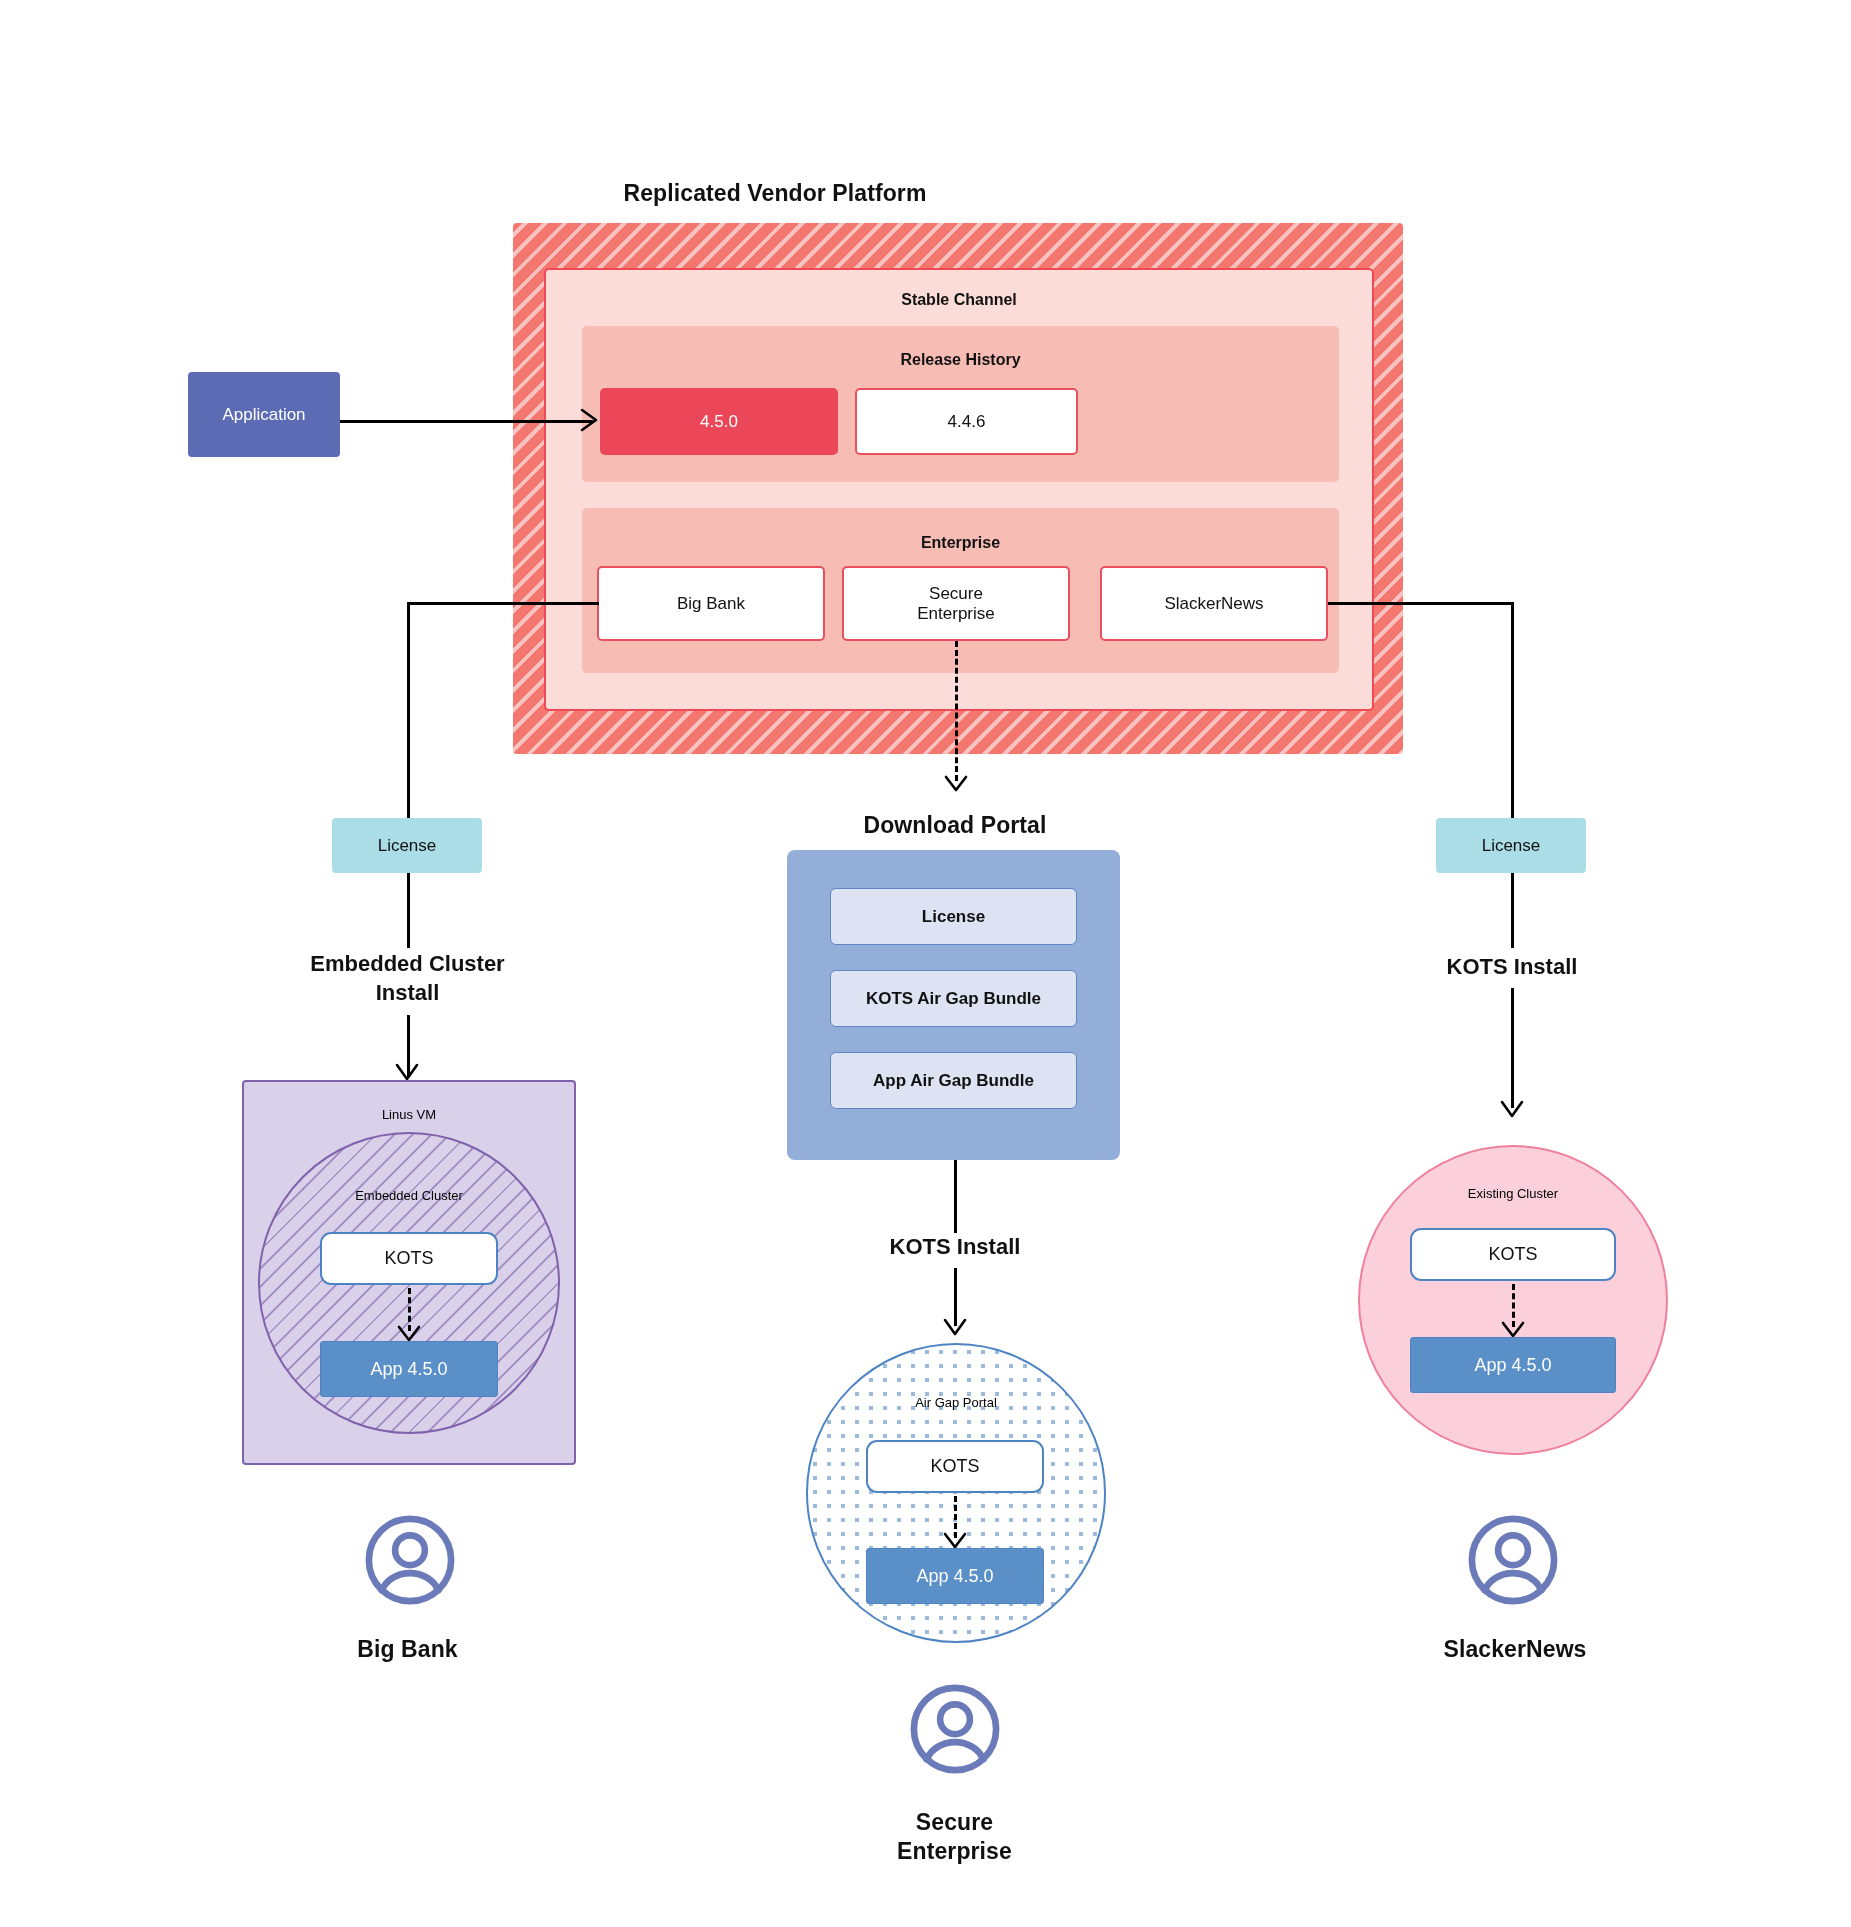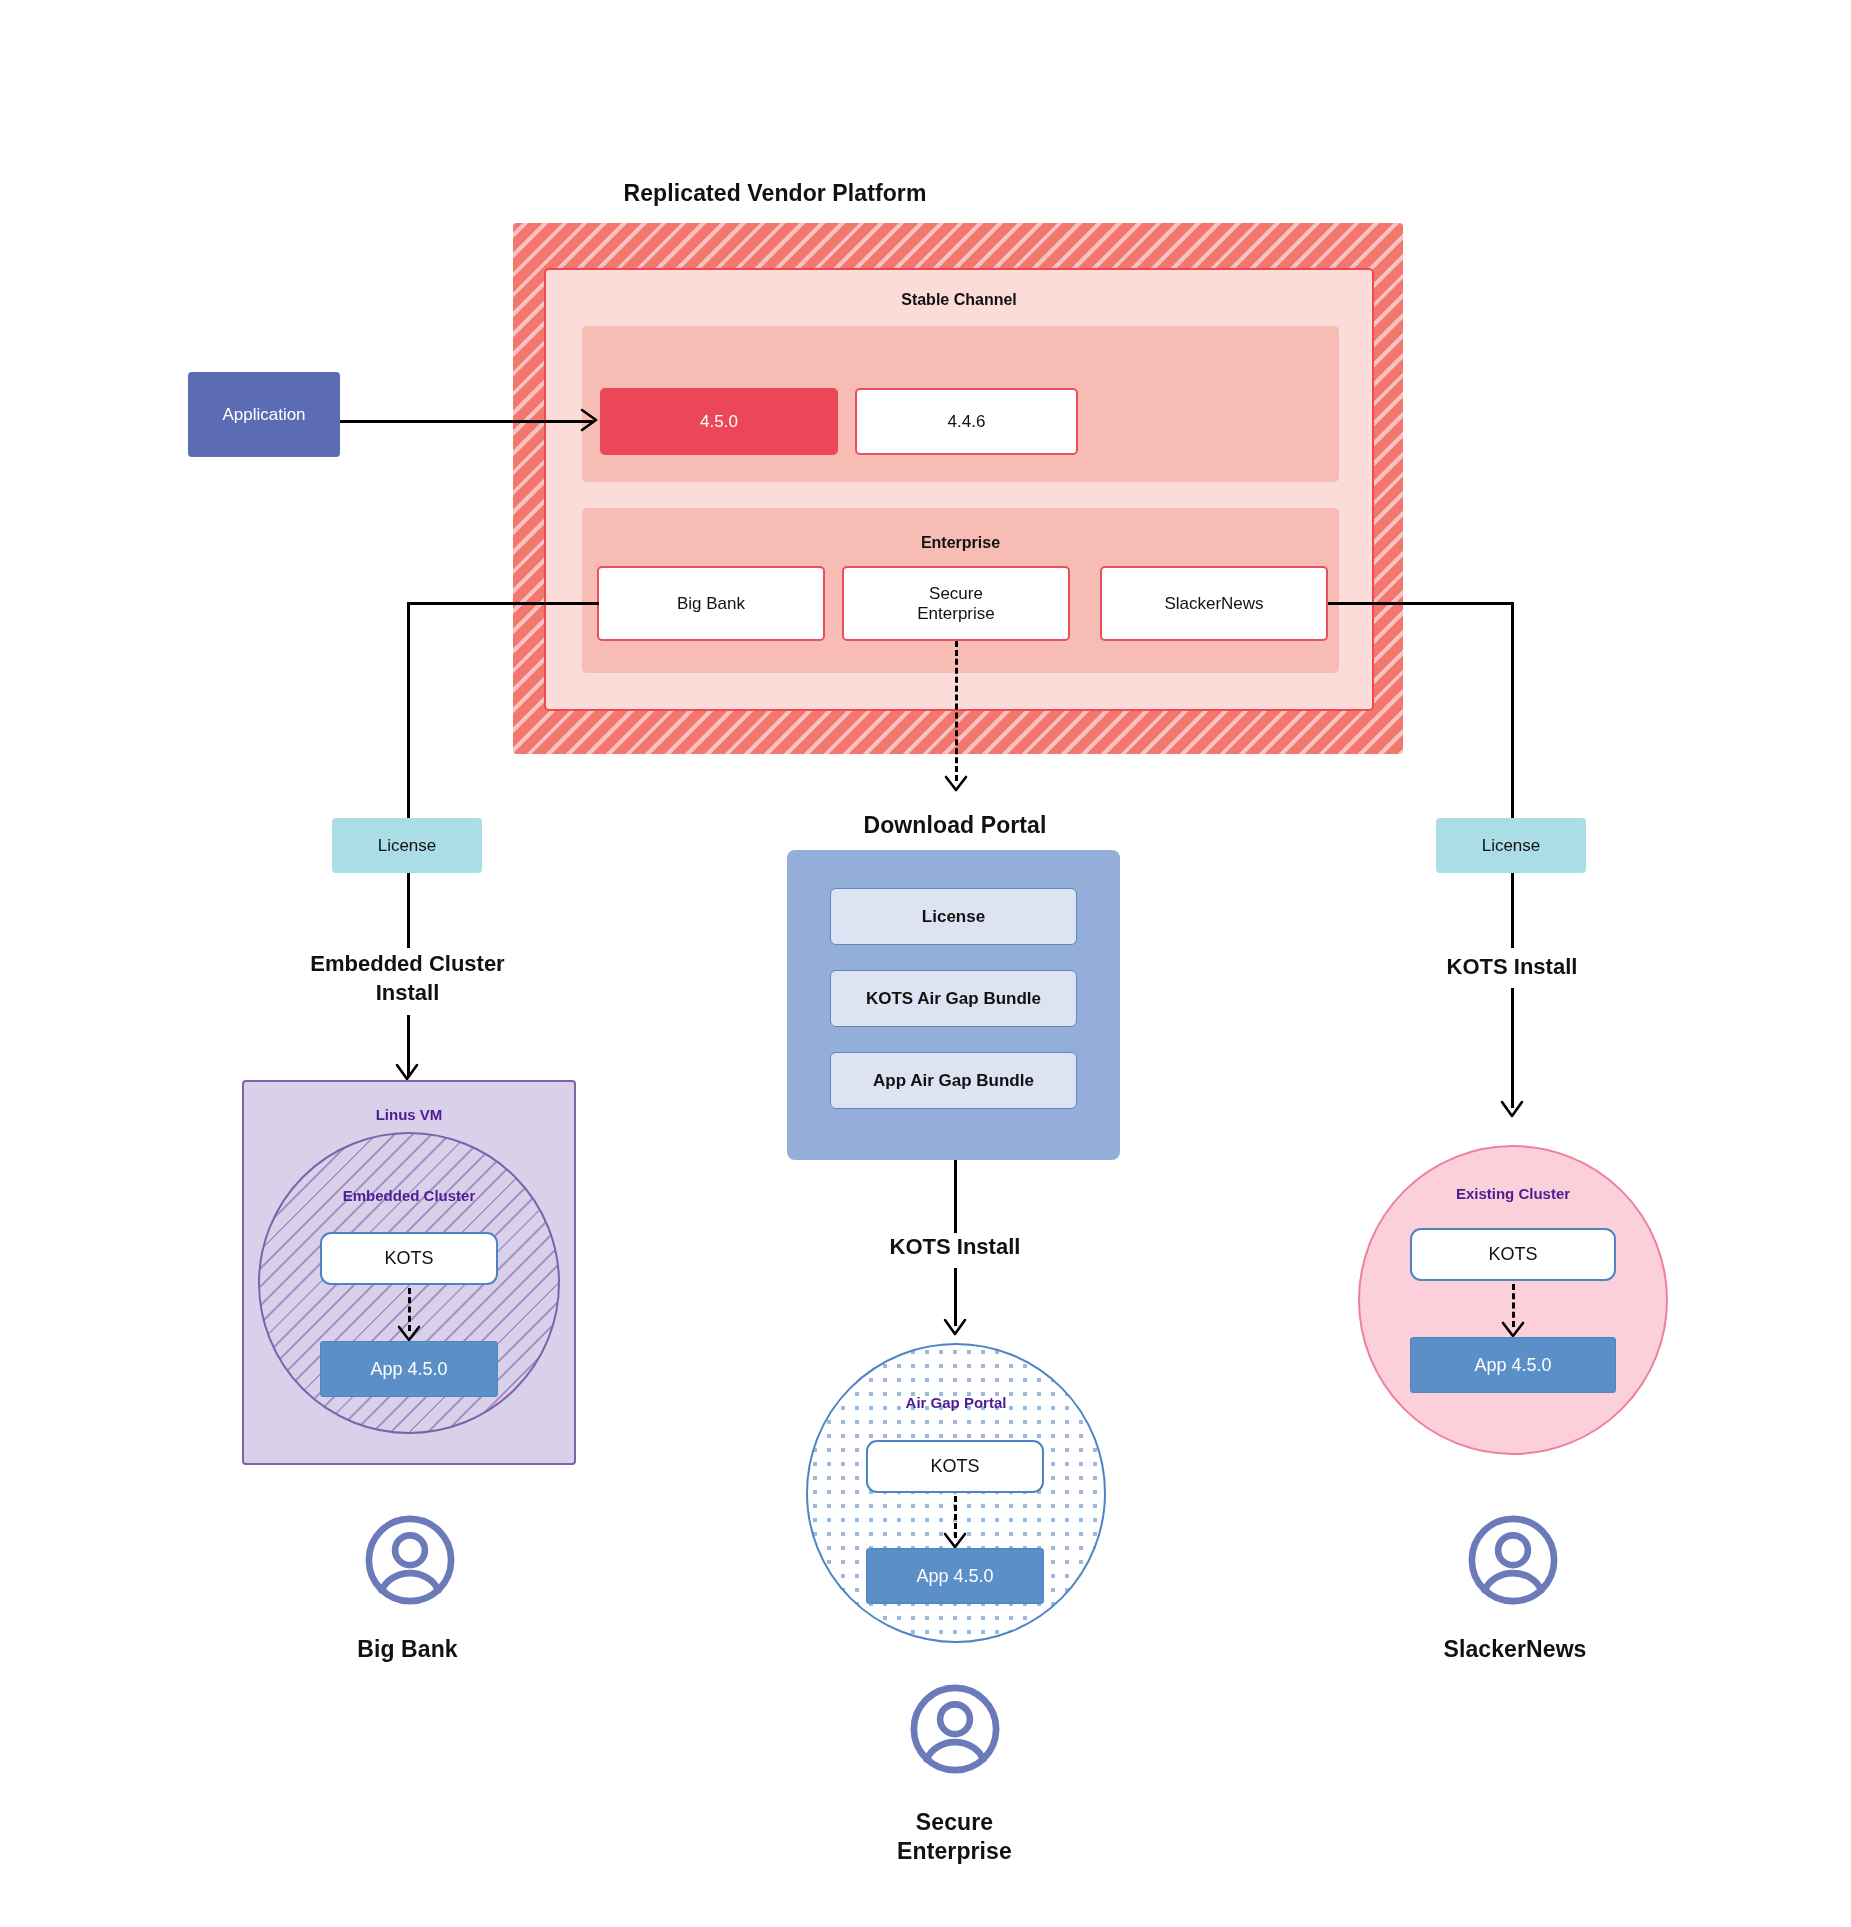--- a/index.html
+++ b/index.html
@@ -14,21 +14,21 @@
     height:1927px;
     background:#ffffff;
     overflow:hidden;
   }
   .abs{position:absolute;box-sizing:border-box;}
   .ctr{display:flex;align-items:center;justify-content:center;text-align:center;}
 
   
   .title-lg{font-size:23px;font-weight:700;color:#111;letter-spacing:.1px;line-height:1.25;}
   .title-md{font-size:16px;font-weight:600;color:#111;line-height:1.3;}
-  .label-sm-b{font-size:15px;font-weight:700;color:#4c1d95;line-height:1.3;}
+  .label-sm-b{font-size:13px;font-weight:400;color:#000000;line-height:1.3;}
   .edge-label{font-size:22px;font-weight:600;color:#111;line-height:1.3;text-align:center;}
 
   
   .vendor-outer{
     background-color:#f4776f;
     background-image:repeating-linear-gradient(
         -45deg,
         rgba(255,255,255,.55) 0px,
         rgba(255,255,255,.55) 4px,
         rgba(244,119,111,0) 4px,
@@ -152,20 +152,21 @@
 <div id="stage">
 
   <div class="abs ctr title-lg" style="left:560px;top:178px;width:430px;height:30px;">Replicated Vendor Platform</div>
 
   <div class="abs vendor-outer" style="left:513px;top:223px;width:890px;height:531px;"></div>
 
   <div class="abs stable-channel" style="left:544px;top:268px;width:830px;height:443px;"></div>
   <div class="abs ctr title-md" style="left:544px;top:288px;width:830px;height:24px;">Stable Channel</div>
 
   <div class="abs inner-band" style="left:582px;top:326px;width:757px;height:156px;"></div>
+  <div class="abs ctr title-md" style="left:582px;top:348px;width:757px;height:24px;">Release History</div>
 
   <div class="abs ctr rel-current" style="left:600px;top:388px;width:238px;height:67px;">
     <span>4.5.0</span>
   </div>
   <div class="abs ctr rel-old" style="left:855px;top:388px;width:223px;height:67px;">
     <span>4.4.6</span>
   </div>
 
   <div class="abs inner-band" style="left:582px;top:508px;width:757px;height:165px;"></div>
   <div class="abs ctr title-md" style="left:582px;top:531px;width:757px;height:24px;">Enterprise</div>

